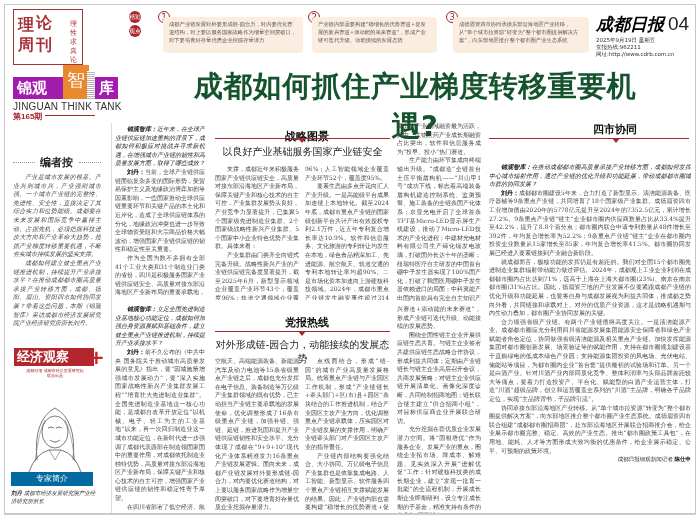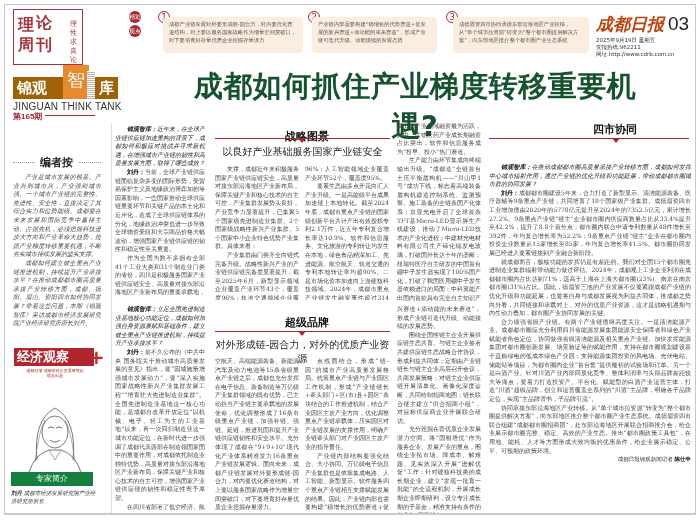--- a/index.html
+++ b/index.html
@@ -4,54 +4,54 @@
 <style>
 *{margin:0;padding:0;box-sizing:border-box;}
 html,body{width:700px;height:523px;overflow:hidden;background:#fff;}
 body{font-family:"DejaVu Serif","Liberation Serif",serif;color:#333;position:relative;}
 .page{position:absolute;left:4px;top:4px;width:692px;height:510px;border:1px solid #c8c8c8;background:#fff;overflow:hidden;}
 .bottom-rule{position:absolute;left:4px;top:514px;width:692px;height:1px;background:#ccc;}
 
 .logo-box{position:absolute;left:8px;top:4px;width:70px;height:56px;border:1px solid #a8323a;}
 .logo-char{position:absolute;font-family:"DejaVu Sans",sans-serif;font-weight:bold;color:#a8323a;font-size:16px;line-height:18px;}
 .logo-side{position:absolute;left:56px;top:10px;width:12px;font-size:7px;line-height:9px;color:#a8323a;font-family:"DejaVu Sans",sans-serif;}
-.banner{position:absolute;left:8px;top:72px;width:105px;height:22px;background:#a16207;}
+.banner{position:absolute;left:8px;top:72px;width:105px;height:22px;background:#a21caf;}
 .banner-left{position:absolute;left:4px;top:2px;color:#fff;font-family:"DejaVu Sans",sans-serif;font-size:15px;font-weight:bold;}
 .banner-zhi{position:absolute;left:50px;top:-12px;width:26px;height:34px;background:#e8892e;color:#fff;font-family:"DejaVu Sans",sans-serif;font-size:18px;text-align:center;line-height:30px;}
 .banner-stripes{position:absolute;left:74px;top:-6px;width:8px;height:28px;background:repeating-linear-gradient(180deg,#fff 0 1px,#b6b6b6 1px 2px);}
 .banner-ku{position:absolute;left:86px;top:2px;color:#fff;font-family:"DejaVu Sans",sans-serif;font-size:15px;font-weight:bold;}
 .banner-en{position:absolute;left:8px;top:96px;font-family:"Liberation Sans",sans-serif;font-size:10px;color:#333;letter-spacing:0.2px;}
 .issue{position:absolute;left:8px;top:106px;font-family:"Liberation Sans",sans-serif;font-size:8px;color:#a8262e;font-weight:bold;}
 .issue-line{position:absolute;left:28px;top:110px;width:50px;height:1px;background:#a8262e;}
 
 .hl-badge{position:absolute;left:124px;top:6px;width:12px;height:12px;border-radius:6px;background:#a8262e;color:#fff;font-size:6px;line-height:12px;text-align:center;font-family:"DejaVu Sans",sans-serif;}
 .hl-card{position:absolute;top:12px;height:36px;background:#fbeee0;border-radius:4px;padding:3px 6px;font-size:5.3px;line-height:8px;color:#555;}
 .hl-num{position:absolute;top:6px;width:12px;height:12px;border:1px solid #a8262e;border-radius:6px;color:#a8262e;font-family:"DejaVu Sans",sans-serif;font-size:9px;line-height:11px;text-align:center;background:#fff;}
 
-.paper-name{position:absolute;left:591px;top:8px;font-size:17px;color:#c2410c;font-family:"DejaVu Serif",serif;font-weight:bold;font-style:italic;}
+.paper-name{position:absolute;left:591px;top:8px;font-size:17px;color:#000000;font-family:"DejaVu Serif",serif;font-weight:bold;font-style:italic;}
 .paper-page{position:absolute;left:663px;top:8px;font-size:19px;font-family:"Liberation Sans",sans-serif;color:#222;}
 .paper-meta{position:absolute;left:591px;top:32px;font-size:5.5px;line-height:7px;color:#333;font-family:"DejaVu Sans",sans-serif;}
 
 .headline{position:absolute;left:170px;top:62px;width:480px;text-align:center;font-family:"DejaVu Sans",sans-serif;font-weight:bold;font-size:29px;color:#14532d;letter-spacing:0.5px;}
 
 .col{position:absolute;font-size:6px;line-height:8.6px;color:#444;text-align:justify;overflow:hidden;}
 .col p{text-indent:2em;}
 .col .q{font-style:italic;color:#222;}
 .col .b{font-weight:bold;color:#111;}
 .sec-title{position:absolute;font-family:"DejaVu Sans",sans-serif;font-weight:bold;font-size:11px;color:#111;text-align:center;}
 .sec-rule{position:absolute;height:1px;background:#a8262e;}
 .sec-arrow{position:absolute;width:0;height:0;border-left:4px solid transparent;border-right:4px solid transparent;border-top:5px solid #a8262e;}
 .sub-title{position:absolute;font-family:"DejaVu Sans",sans-serif;font-size:10px;color:#222;text-align:center;}
 .editor-title{position:absolute;left:35px;top:150px;font-family:"DejaVu Sans",sans-serif;font-size:11px;font-weight:bold;color:#222;}
 .editor-dots{position:absolute;top:157px;width:22px;border-top:1px dotted #999;}
 .jj-logo{position:absolute;left:9px;top:343px;width:80px;height:18px;background:#b0262c;color:#fff;font-family:"DejaVu Sans",sans-serif;font-size:13px;font-weight:bold;line-height:18px;padding-left:3px;}
 .jj-plus{position:absolute;left:83px;top:340px;color:#c8242a;font-size:20px;font-weight:bold;font-family:"DejaVu Sans",sans-serif;}
 .jj-sub{position:absolute;left:20px;top:363px;font-size:4px;color:#a8262e;line-height:5px;text-align:center;width:60px;}
 .portrait{position:absolute;left:14px;top:385px;width:72px;height:82px;}
-.expert-bar{position:absolute;left:6px;top:467px;width:82px;height:14px;background:#15803d;color:#fff;font-family:"DejaVu Sans",sans-serif;font-size:8px;text-align:center;line-height:14px;}
+.expert-bar{position:absolute;left:6px;top:467px;width:82px;height:14px;background:#0369a1;color:#fff;font-family:"DejaVu Sans",sans-serif;font-size:8px;text-align:center;line-height:14px;}
 .expert-text{position:absolute;left:6px;top:484px;width:86px;font-size:5.5px;line-height:8px;color:#333;font-style:italic;}
 .vline{position:absolute;width:1px;background:#ddd;}
 .byline{text-align:right;font-size:5.5px;color:#333;}
 </style>
 </head>
 <body>
 
 <div class="page">
 
   <div class="logo-box">
@@ -75,21 +75,21 @@
   <div class="hl-badge" style="top:6px;">精彩</div>
   <div class="hl-badge" style="top:20px;">观点</div>
   <div class="hl-num" style="left:153px;">1</div>
   <div class="hl-card" style="left:158px;width:140px;">成都产业链发展对外要形成链-园合力，对内要优化赛道结构，对上要以服务国家战略作为增量空间突破口，对下要培育好存量优质企业挖掘存量潜力</div>
   <div class="hl-num" style="left:303px;">2</div>
   <div class="hl-card" style="left:307px;width:125px;">产业链内部需要构建“稳增长的优势赛道+促发展的新兴赛道+添动能的未来赛道”，形成产业链可迭代升级、动能接续的发展态势</div>
   <div class="hl-num" style="left:441px;">3</div>
   <div class="hl-card" style="left:448px;width:136px;">成德眉资四市协同承接东部沿海地区产业转移，从“单个城市拉资源”转变为“整个都市圈提供解决方案”，向东部地区推介整个都市圈产业生态系统</div>
 
   <div class="paper-name">成都日报</div>
-  <div class="paper-page">03</div>
+  <div class="paper-page">04</div>
   <div class="paper-meta">
     <div>2025年9月19日 星期五</div>
     <div>党报热线:962211</div>
     <div>网址:http://www.cdrb.com.cn</div>
   </div>
 
   <h1 class="headline">成都如何抓住产业梯度转移重要机遇?</h1>
 
   <div class="editor-dots" style="left:8px;"></div>
   <div class="editor-title">编者按</div>
@@ -139,24 +139,24 @@
   </div>
   <div class="col" style="left:300px;top:160px;width:84px;height:135px;">
     <p style="text-indent:0">96%；人工智能领域企业覆盖产业环节52个，覆盖度95%。</p>
     <p>要素生态由多点开花向汇人产业升级。一是高能级平台成果加速链上本地转化。截至2024年底，成都市重点产业链的国家级创新平台共计产出有效授权专利2.1万件，近五年专利复合增长率达10.9%。软件和信息服务、文化旅游的专利转让均发生在本地，绿色食品精深加工、先进能源、航空航天、轨道交通的专利本地转让率均超90%。二是市场化资本加速向上游硬核科技领域。2024年，成都市重点产业链发生融资事件超过314起，软件和信息服务(75起)、集成电路(69起)、生物医药(62起)等技术密集、创新</p>
   </div>
   <div class="col" style="left:392px;top:117px;width:84px;height:180px;">
     <p style="text-indent:0">突出的产业领域融资最为活跃，其中，生物医药产业成长期融资占比突出，软件和信息服务成为“投早、投小”热门赛道。</p>
     <p>生产能力由环节集成向终端输出升级。“成都造”全链首台土压平衡盾构机——“川山甲1号”成功下线，标志着高端装备盾构机建造控制系统、监测预警、施工装备的全链条国产化体系；京显光电开启了全球首条TFT基Micro-LED显示屏生产线建设，推动了Micro-LED技术的产业化进程；中建材光电材料有限公司生产碲化镉发电玻璃，打破国外长达十年的垄断；纽瑞特医疗自主研发的中国首台硼中子发生器实现了100%国产化，打破了我国医用硼中子发生器依赖进口的局面；中科翼能产出国内首款具有完全自主知识产权的“双40”轻型燃机；华微电子推出国产首颗4通道12位40GSPS高速高精度射频直采ADC芯片。</p>
   </div>
 
-  <div class="sec-title" style="left:262px;top:310px;width:80px;">超级品牌</div>
+  <div class="sec-title" style="left:262px;top:310px;width:80px;">党报热线</div>
   <div class="sec-rule" style="left:210px;top:326px;width:175px;"></div>
   <div class="sec-arrow" style="left:293px;top:326px;"></div>
-  <div class="sub-title" style="left:210px;top:333px;width:175px;">对外形成链-园合力，对外的优质产业资源</div>
+  <div class="sub-title" style="left:210px;top:333px;width:175px;">对外形成链-园合力，动能接续的发展态势</div>
   <div class="col" style="left:210px;top:352px;width:84px;height:156px;">
     <p style="text-indent:0">空航天、高端能源装备、新能源汽车及动力电池等15条省级重点产业链之后，成都也充分发挥在电子信息、装备制造等万亿级产业集群领域的既有优势，已主动担当产业链主要承载地的发展使命，优化调整形成了16条市级重点产业链，加强补链、强链、延链，推进巩固和提升产业链供应链韧性和安全水平。充分体现了成都在“9+9+10”现代化产业体系精准发力16条重点产业链发展逻辑。面向未来，成都产业链发展对外要形成链-园合力，对内要优化赛道结构，对上要以服务国家战略作为增量空间突破口，对下要培育好存量优质企业挖掘存量潜力。</p>
   </div>
   <div class="col" style="left:300px;top:352px;width:84px;height:156px;">
     <p>点线面结合，形成“链-园”的城市产业高质量发展格局。统筹重点产业链与产业园区工作机制，形成“产业链链长+牵头部门+区(市)县+园区”条块结合的工作推进机制，结合产业园区主攻产业方向，优化调整重点产业链承载体，压实园区对产业链发展的支撑作用，明确产业链牵头部门对产业园区主攻产业的指导责任。</p>
     <p>产业链内部结构要强化结合、大小协同。万亿级电子信息产业集群也是依靠集成电路、人工智能、新型显示、软件服务四个重点产业链相互支撑赋能发展的结果。因此，产业链内部也需要构建“稳增长的优势赛道+促发展的新</p>
   </div>
   <div class="col" style="left:392px;top:300px;width:84px;height:208px;">
     <p style="text-indent:0">兴赛道+添动能的未来赛道”，形成产业链可迭代升级、动能接续的发展态势。</p>
     <p>围绕全国性链主企业开展供应链生态共育。与链主企业签署共建供应链生态战略合作协议，形成利益共同体；定期由产业链链长与链主企业高层召开会议，共商发展策略；对链主企业供应链开展清单化、画像化深度诊断，共同绘制招商地图；链长联合链主建立“供合招商小组”，对目标供应商企业开展联合研访。</p>

